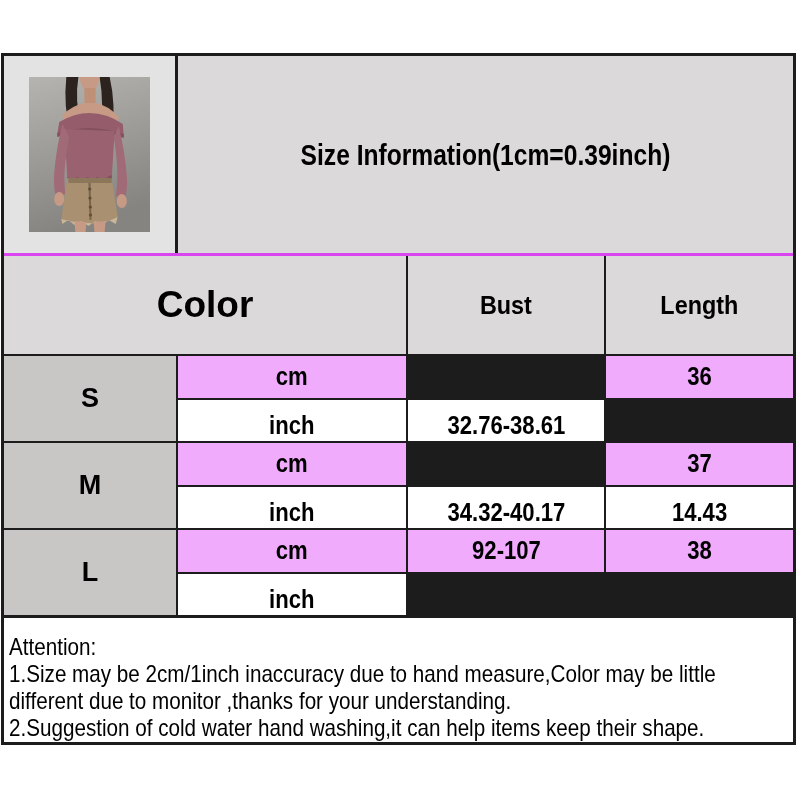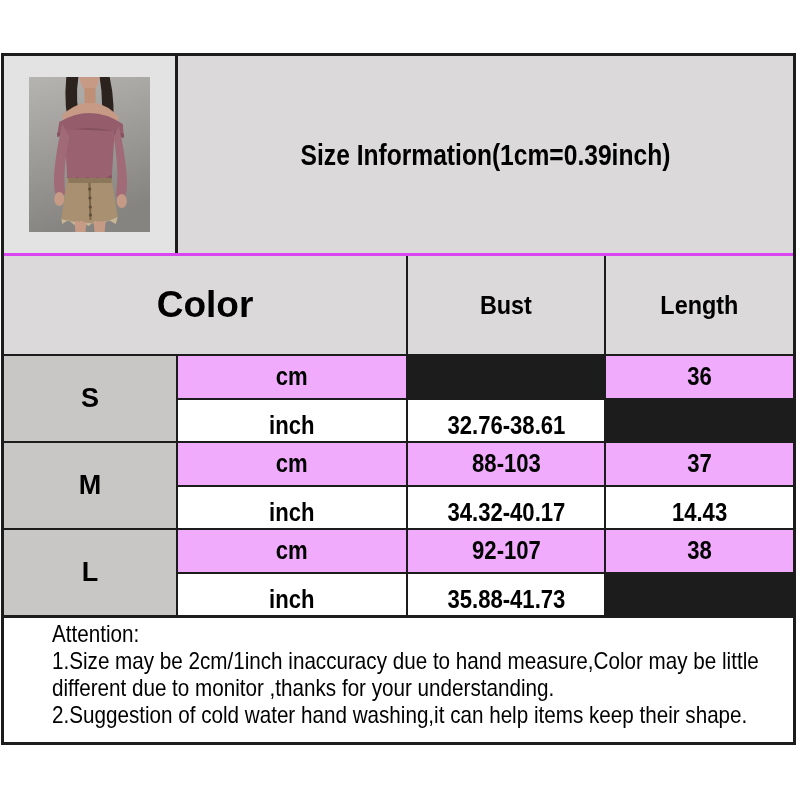--- a/index.html
+++ b/index.html
@@ -36,21 +36,21 @@
   .cell{display:flex;align-items:center;justify-content:center;overflow:hidden;}
   .c-hd{background:#dbd9d9;}
   .c-size{background:#c9c6c6;}
   .c-cm{background:#f0abfc;}
   .c-in{background:#ffffff;align-items:flex-end;}
   .t-h1{font-size:37px;font-weight:bold;}
   .t-col{font-size:26px;font-weight:bold;display:inline-block;transform:scaleX(0.90);white-space:nowrap;}
   .t-size{font-size:27px;font-weight:bold;}
   .t-val{font-size:26px;font-weight:bold;display:inline-block;transform:scaleX(0.85);white-space:nowrap;}
   
-  .attention{flex:1;background:#ffffff;padding:2px 0 0 5px;margin-left:43px;}
+  .attention{flex:1;background:#ffffff;padding:15px 0 0 5px;}
   .attn-line{font-size:24px;line-height:27px;white-space:nowrap;}
   .sql{display:inline-block;transform:scaleX(0.86);transform-origin:0 50%;white-space:nowrap;}
 </style>
 </head>
 <body>
 
 <div class="sheet">
 
   <div class="top-band">
     <div class="photo-cell">
@@ -130,23 +130,20 @@
     <div class="cell c-in" style="grid-area:3/3/4/4">
       <span class="t-val">32.76-38.61</span>
     </div>
 
     <div class="cell c-size" style="grid-area:4/1/6/2">
       <span class="t-size">M</span>
     </div>
     <div class="cell c-cm" style="grid-area:4/2/5/3">
       <span class="t-val">cm</span>
     </div>
-    <div class="cell c-cm" style="grid-area:4/3/5/4">
-      <span class="t-val">88-103</span>
-    </div>
     <div class="cell c-cm" style="grid-area:4/4/5/5">
       <span class="t-val">37</span>
     </div>
     <div class="cell c-in" style="grid-area:5/2/6/3">
       <span class="t-val">inch</span>
     </div>
     <div class="cell c-in" style="grid-area:5/3/6/4">
       <span class="t-val">34.32-40.17</span>
     </div>
     <div class="cell c-in" style="grid-area:5/4/6/5">
@@ -161,23 +158,20 @@
     </div>
     <div class="cell c-cm" style="grid-area:6/3/7/4">
       <span class="t-val">92-107</span>
     </div>
     <div class="cell c-cm" style="grid-area:6/4/7/5">
       <span class="t-val">38</span>
     </div>
     <div class="cell c-in" style="grid-area:7/2/8/3">
       <span class="t-val">inch</span>
     </div>
-    <div class="cell c-in" style="grid-area:7/3/8/4">
-      <span class="t-val">35.88-41.73</span>
-    </div>
   </div>
 
   <div class="attention">
     <div class="attn-line">
       <span class="sql">Attention:</span>
     </div>
     <div class="attn-line">
       <span class="sql">1.Size may be 2cm/1inch inaccuracy due to hand measure,Color may be little</span>
     </div>
     <div class="attn-line">

